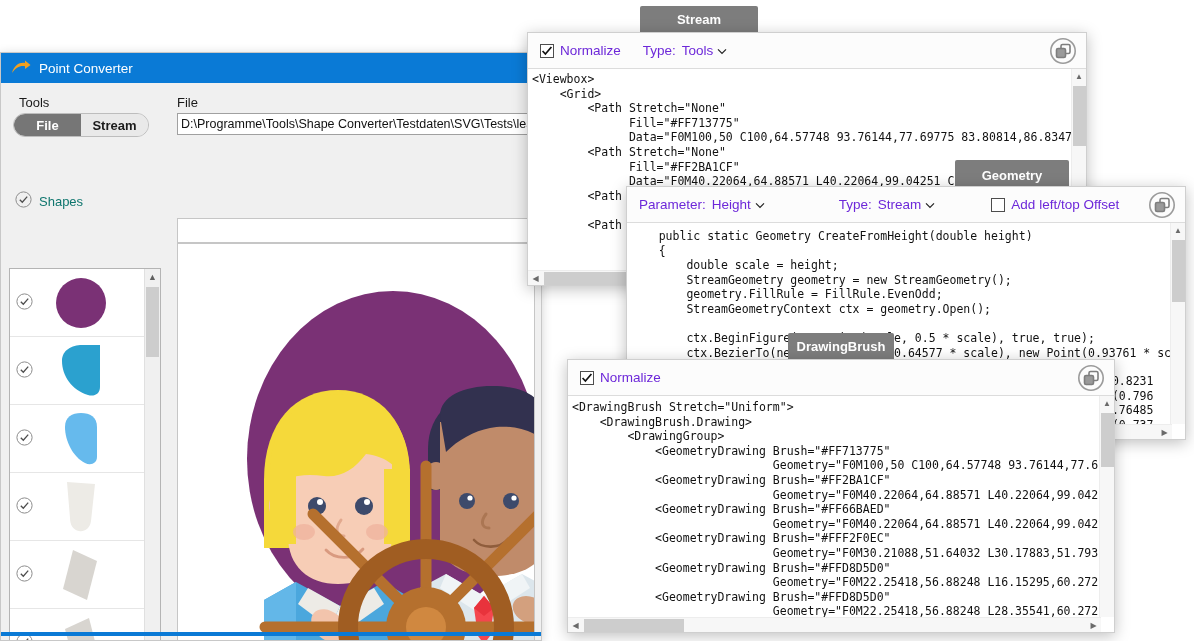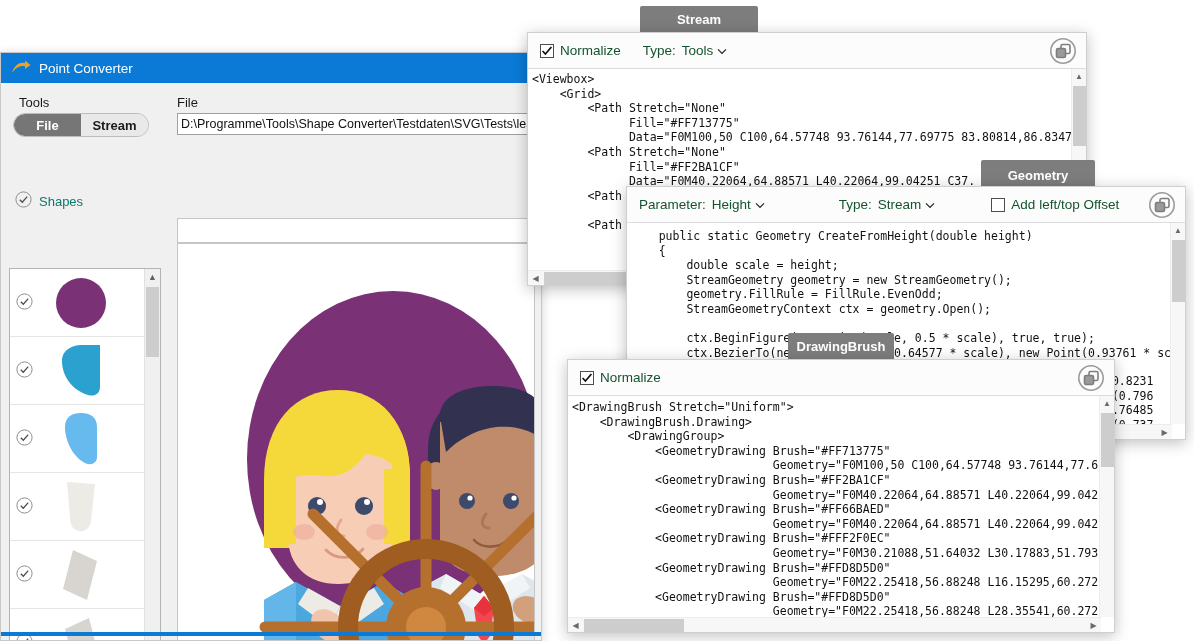--- a/index.html
+++ b/index.html
@@ -85,21 +85,21 @@
   
   .float-win{
     background:#fdfdfd;border:1px solid #cfcfcf;box-sizing:border-box;
     box-shadow:0 3px 14px rgba(0,0,0,.25);
   }
   .float-header{
     height:36px;background:#fcfcfc;border-bottom:1px solid #dcdcdc;
     display:flex;align-items:center;padding:0 12px;box-sizing:border-box;gap:16px;
     position:relative;
   }
-  .hdr-item{display:flex;align-items:center;gap:6px;font-size:13.5px;color:#14532d;}
+  .hdr-item{display:flex;align-items:center;gap:6px;font-size:13.5px;color:#6d28d9;}
   .chk{
     width:14px;height:14px;border:1px solid #4d4d4d;background:#fff;
     box-sizing:border-box;display:flex;align-items:center;justify-content:center;flex:none;
   }
   .chk svg{display:block;}
   .combo{display:flex;align-items:center;gap:4px;font-size:13.5px;}
   .copy-btn{
     position:absolute;right:10px;top:50%;transform:translateY(-50%);
     width:26px;height:26px;
   }
@@ -402,21 +402,21 @@
       <div class="th" style="top:17px;height:60px;"></div>
     </div>
     <div class="sb-h" style="width:545px;">
       <div class="ar">◀</div>
       <div class="th" style="width:105px;"></div>
       <div class="ar">▶</div>
     </div>
   </div>
 </div>
 
-<div class="abs pill" style="left:981px;top:160px;width:114px;height:30px;">Geometry</div>
+<div class="abs pill" style="left:955px;top:160px;width:114px;height:30px;">Geometry</div>
 
 <div class="abs float-win" style="left:626px;top:186px;width:560px;height:254px;">
   <div class="float-header">
     <div class="hdr-item">
       <span>Parameter:</span>
       <span class="combo">
         <span>Height</span>
         <span>
           <svg width="10" height="7" viewBox="0 0 10 7">
               <path d="M1 1.4 L5 5.4 L9 1.4" fill="none" stroke="#222" stroke-width="1.2"></path>

